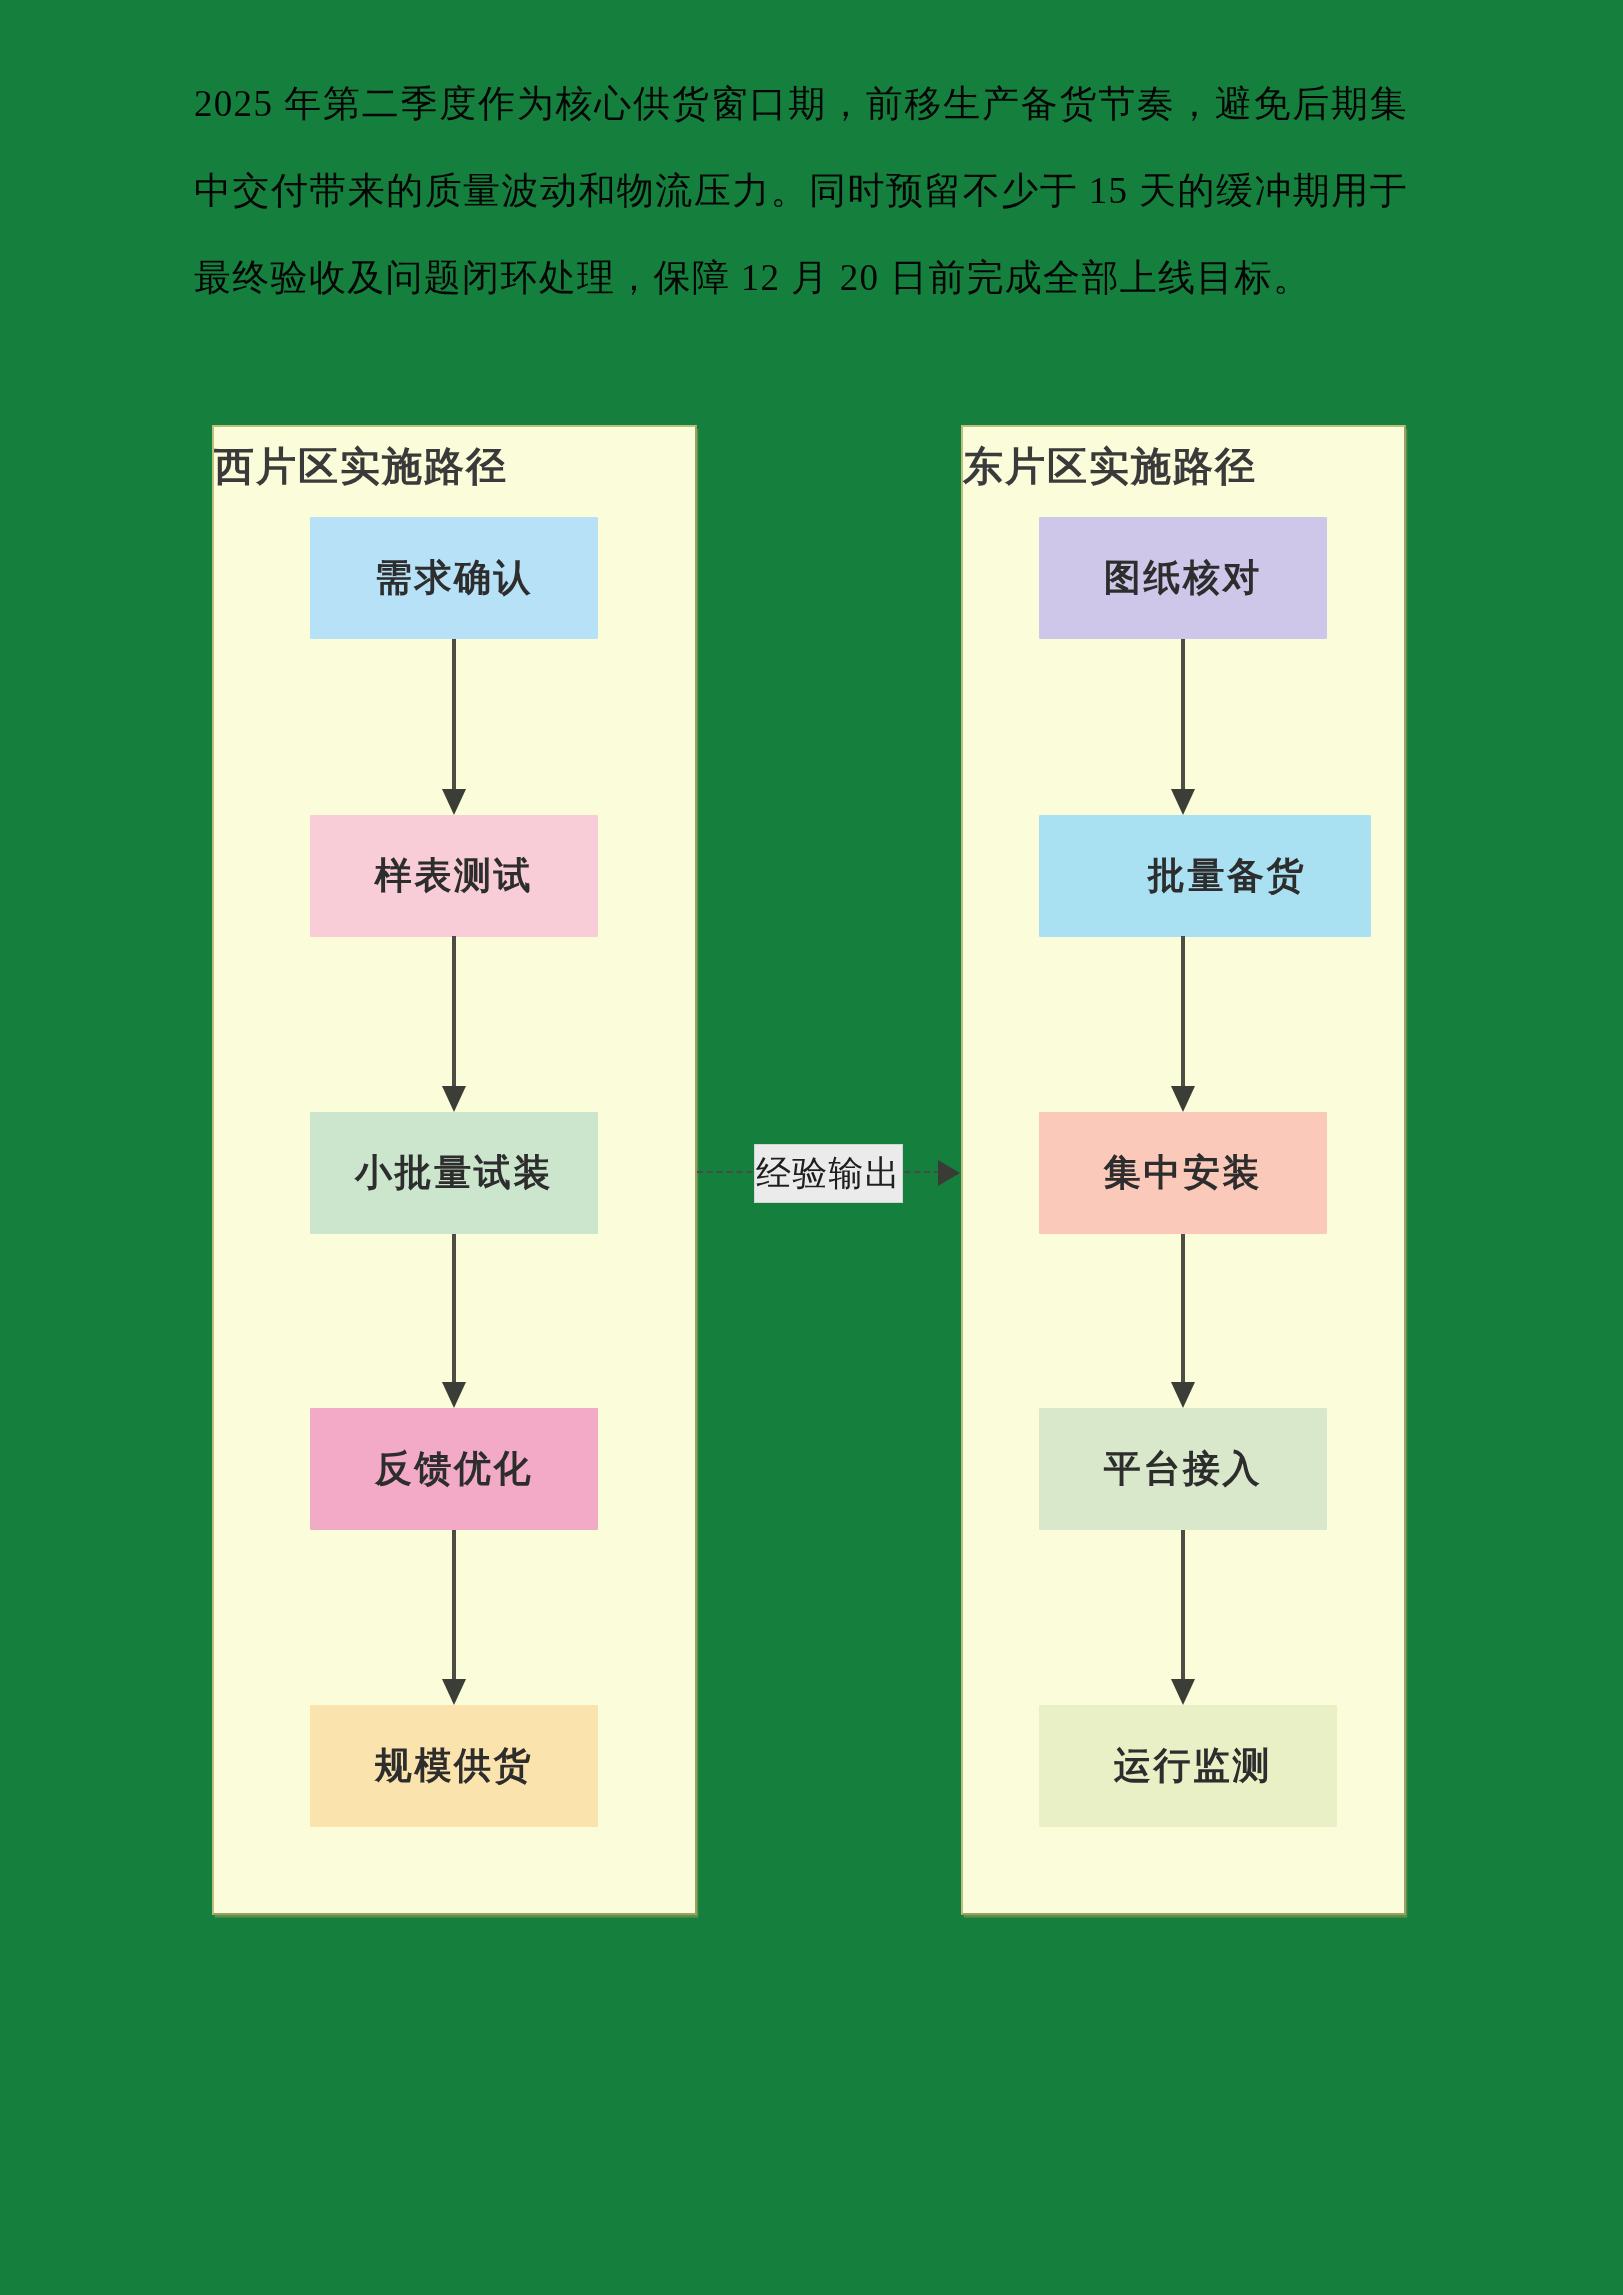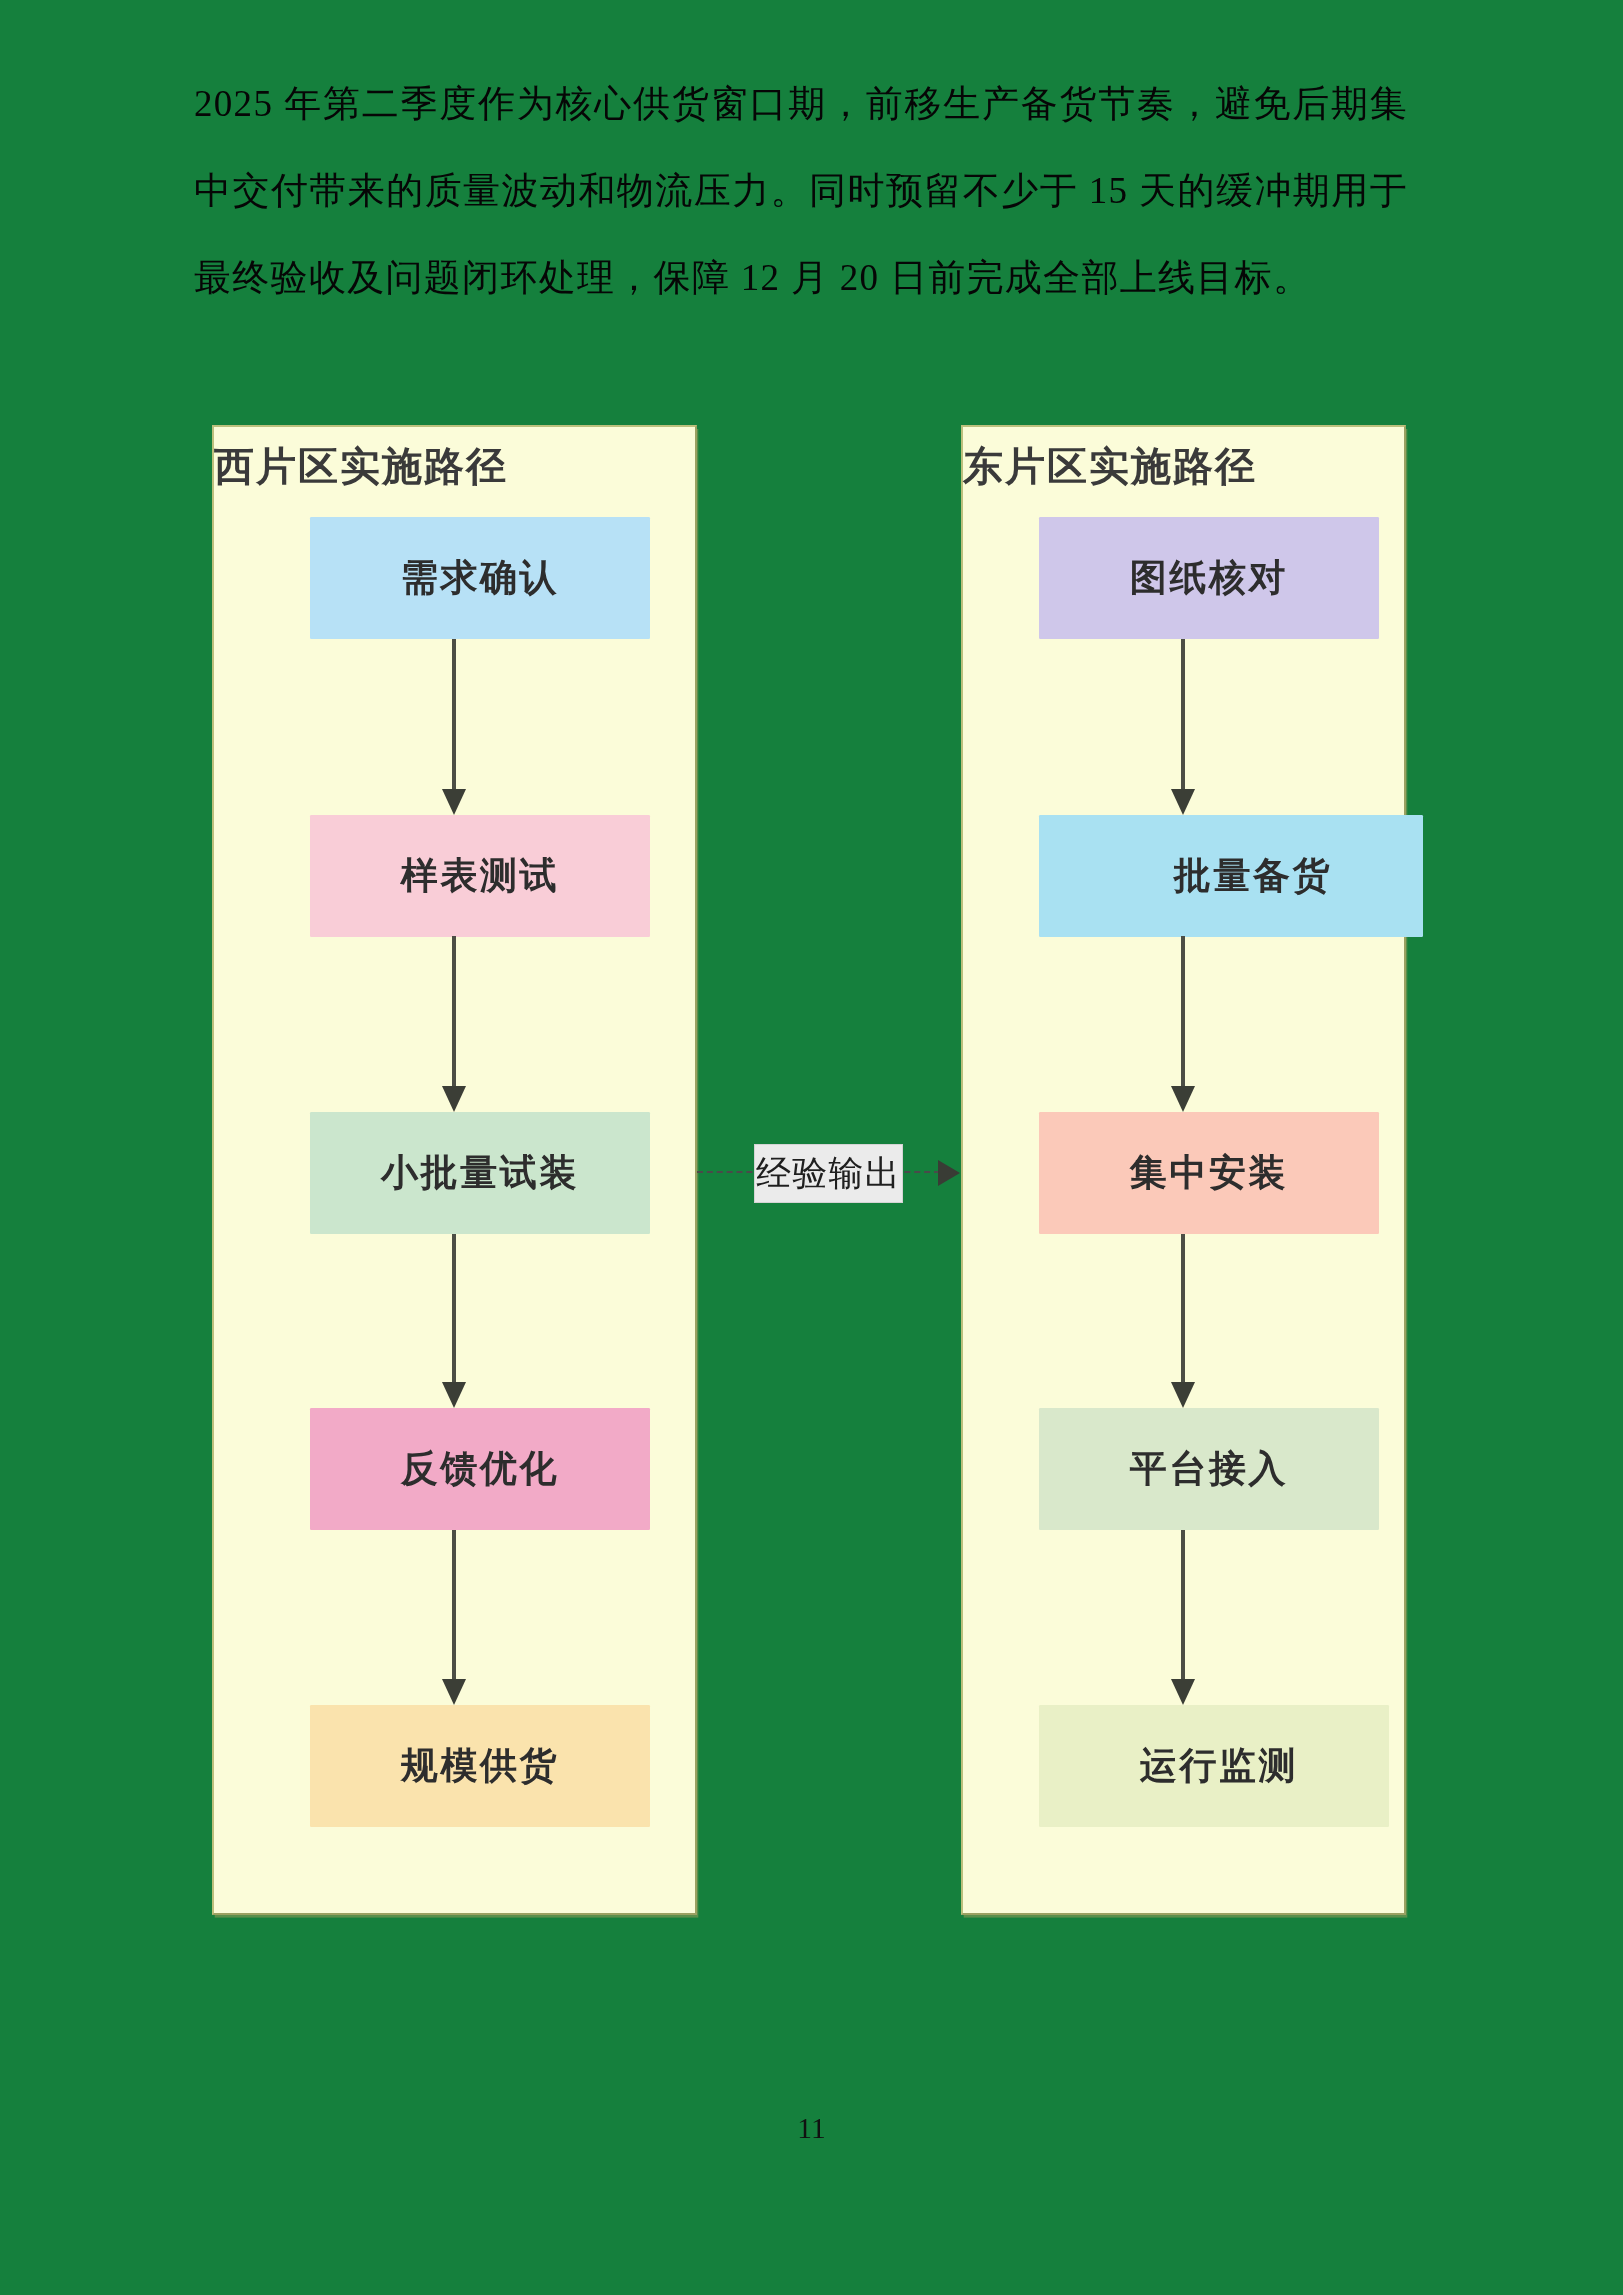--- a/index.html
+++ b/index.html
@@ -33,21 +33,21 @@
   }
   .panel-title{
     position:absolute;left:0;right:0;top:11.8px;
     text-align:left;
     font-family:"Liberation Sans","DejaVu Sans",sans-serif;
     font-size:40px;font-weight:700;color:#3a3a3a;
     letter-spacing:2px;
   }
   .step{
     position:absolute;
-    width:340px;height:122px;
+    width:288px;height:122px;
     display:flex;align-items:center;justify-content:center;
     font-family:"Liberation Sans","DejaVu Sans",sans-serif;
     font-size:37px;font-weight:600;color:#2d2d2d;
     letter-spacing:2.6px;
     border-radius:1.3px;
   }
   .varrow{
     position:absolute;width:26px;
     display:flex;flex-direction:column;align-items:center;
   }
@@ -155,16 +155,15 @@
         <div class="head"></div>
       </div>
 
     <div class="hline"></div>
     <div class="hhead"></div>
     <div class="hlabel" style="background-color: rgb(235, 235, 235);">经验输出</div>
 
   </div>
 
 
-  <div class="pagenum">11</div>
 
 </div>
 
 
 </body></html>

